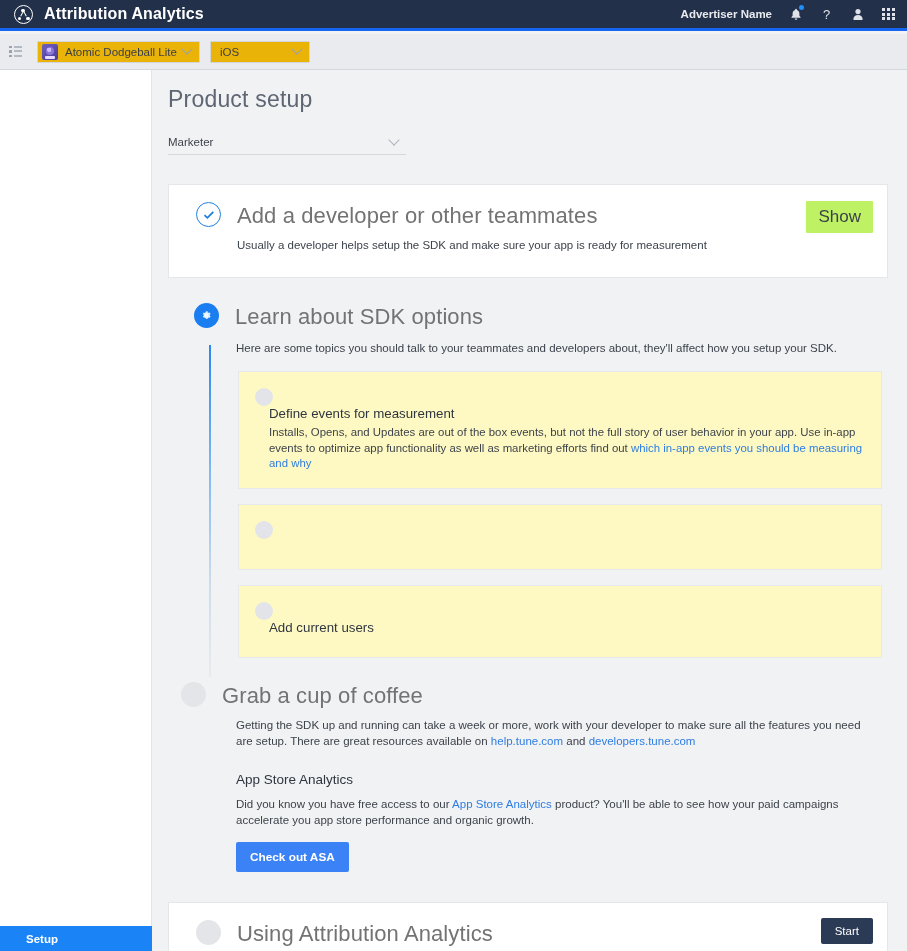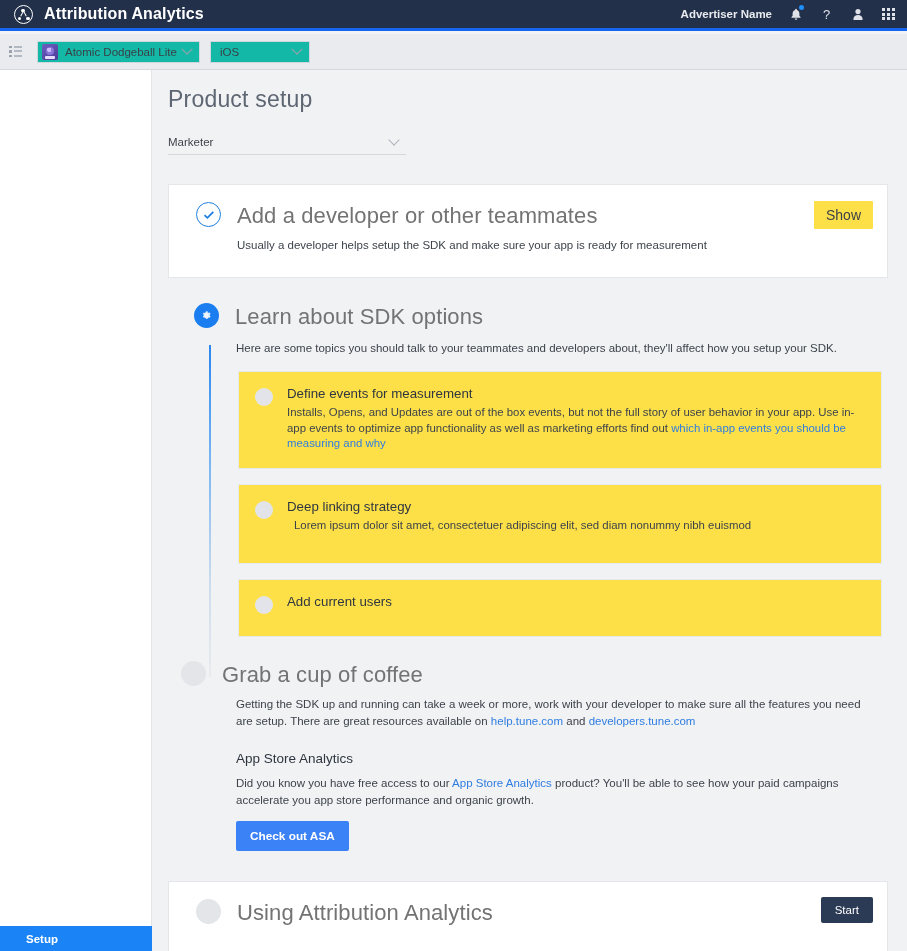--- a/index.html
+++ b/index.html
@@ -63,21 +63,21 @@
     position: absolute; top: 34px; left: 0; width: 907px; height: 36px;
     background: #e9ebee; display: flex; align-items: center;
     border-bottom: 1px solid #d4d8dd;
   }
   .listicon { width: 14px; height: 12px; margin-left: 9px; position: relative; flex: none; }
   .listicon .row { display: flex; align-items: center; gap: 2.5px; margin-bottom: 2px; }
   .listicon .row b { width: 2.5px; height: 2.5px; background: #98a0ab; border-radius: .5px; display:block;}
   .listicon .row s { width: 8px; height: 1.6px; background: #b3b9c2; display: block; text-decoration: none;}
 
   .select {
-    height: 22px; background: #14b8a6; border: 1px solid #d2d6dc;
+    height: 22px; background: #eab308; border: 1px solid #d2d6dc;
     display: flex; align-items: center; border-radius: 1px;
     font-size: 11.5px; color: #3a3f47; position: relative;
   }
   .select-app { margin-left: 14px; width: 163px; padding-left: 4px; }
   .select-os  { margin-left: 10px; width: 100px; padding-left: 9px; }
   .app-tile {
     width: 16px; height: 16px; flex: none; border-radius: 2px;
     background: linear-gradient(145deg,#6f5ec0,#4b3c96);
     position: relative; overflow: hidden;
   }
@@ -147,22 +147,22 @@
   .step-title {
     font-size: 22px; color: #737373; font-weight: normal;
     margin-left: 16px; margin-top: 1px; letter-spacing: .1px;
   }
   .row-body {
     font-size: 11.5px; color: #3d434b; line-height: 16px;
     margin: 8px 0 0 68px; padding-right: 20px;
   }
   .btn-show {
     position: absolute; top: 16px; right: 14px;
-    background: #fde047; color: #3c4149; border: none;
-    font-size: 14px; padding: 6px 12px; font-family: inherit;
+    background: #bef264; color: #3c4149; border: none;
+    font-size: 17px; padding: 6px 12px; font-family: inherit;
     border-radius: 1px; cursor: pointer;
   }
   .btn-start {
     position: absolute; top: 15px; right: 14px;
     background: #2b3a55; color: #ffffff; border: none;
     font-size: 11.5px; padding: 7px 14px; font-family: inherit;
     border-radius: 2px; cursor: pointer;
   }
 
   
@@ -171,23 +171,23 @@
     position: absolute; left: 41px; top: 42px; width: 2px; height: 332px;
     background: linear-gradient(to bottom, #2a86ef 0%, #79b5f3 35%, #ccdced 72%, #e9ebee 100%);
   }
   .sec2-head { display: flex; align-items: flex-start; padding-left: 13px; }
   .sec2-desc {
     font-size: 11.5px; color: #3d434b; line-height: 16px;
     margin: 10px 0 0 68px; padding-right: 10px;
   }
 
   .subcard {
-    background: #fde047; border: 1px solid #e6e8eb;
+    background: #fef9c3; border: 1px solid #e6e8eb;
     margin: 15px 6px 0 70px; padding: 14px 16px 16px 16px;
-    display: flex; align-items: flex-start;
+    display: flex; align-items: flex-start; flex-direction: column;
   }
   .sub-dot {
     width: 18px; height: 18px; border-radius: 50%;
     background: #e2e4e9; flex: none; margin-top: 2px;
   }
   .sub-main { margin-left: 14px; }
   .sub-title { font-size: 13.3px; color: #2f3640; font-weight: normal; }
   .sub-desc {
     font-size: 11.4px; color: #3d434b; line-height: 15.5px; margin-top: 4px;
   }
@@ -332,24 +332,20 @@
       <div class="subcard">
         <span class="sub-dot"></span>
         <div class="sub-main">
           <div class="sub-title">Define events for measurement</div>
           <div class="sub-desc"><span>Installs, Opens, and Updates are out of the box events, but not the full story of user behavior in your app. Use in-app events to optimize app functionality as well as marketing efforts find out </span><a class="lnk" href="#">which in-app events you should be measuring and why</a></div>
         </div>
       </div>
 
       <div class="subcard" style="padding-bottom:30px">
         <span class="sub-dot"></span>
-        <div class="sub-main">
-          <div class="sub-title">Deep linking strategy</div>
-          <div class="sub-desc indent">Lorem ipsum dolor sit amet, consectetuer adipiscing elit, sed diam nonummy nibh euismod</div>
-        </div>
       </div>
 
       <div class="subcard" style="padding-bottom:22px">
         <span class="sub-dot"></span>
         <div class="sub-main">
           <div class="sub-title">Add current users</div>
         </div>
       </div>
 
       <div class="coffee">

